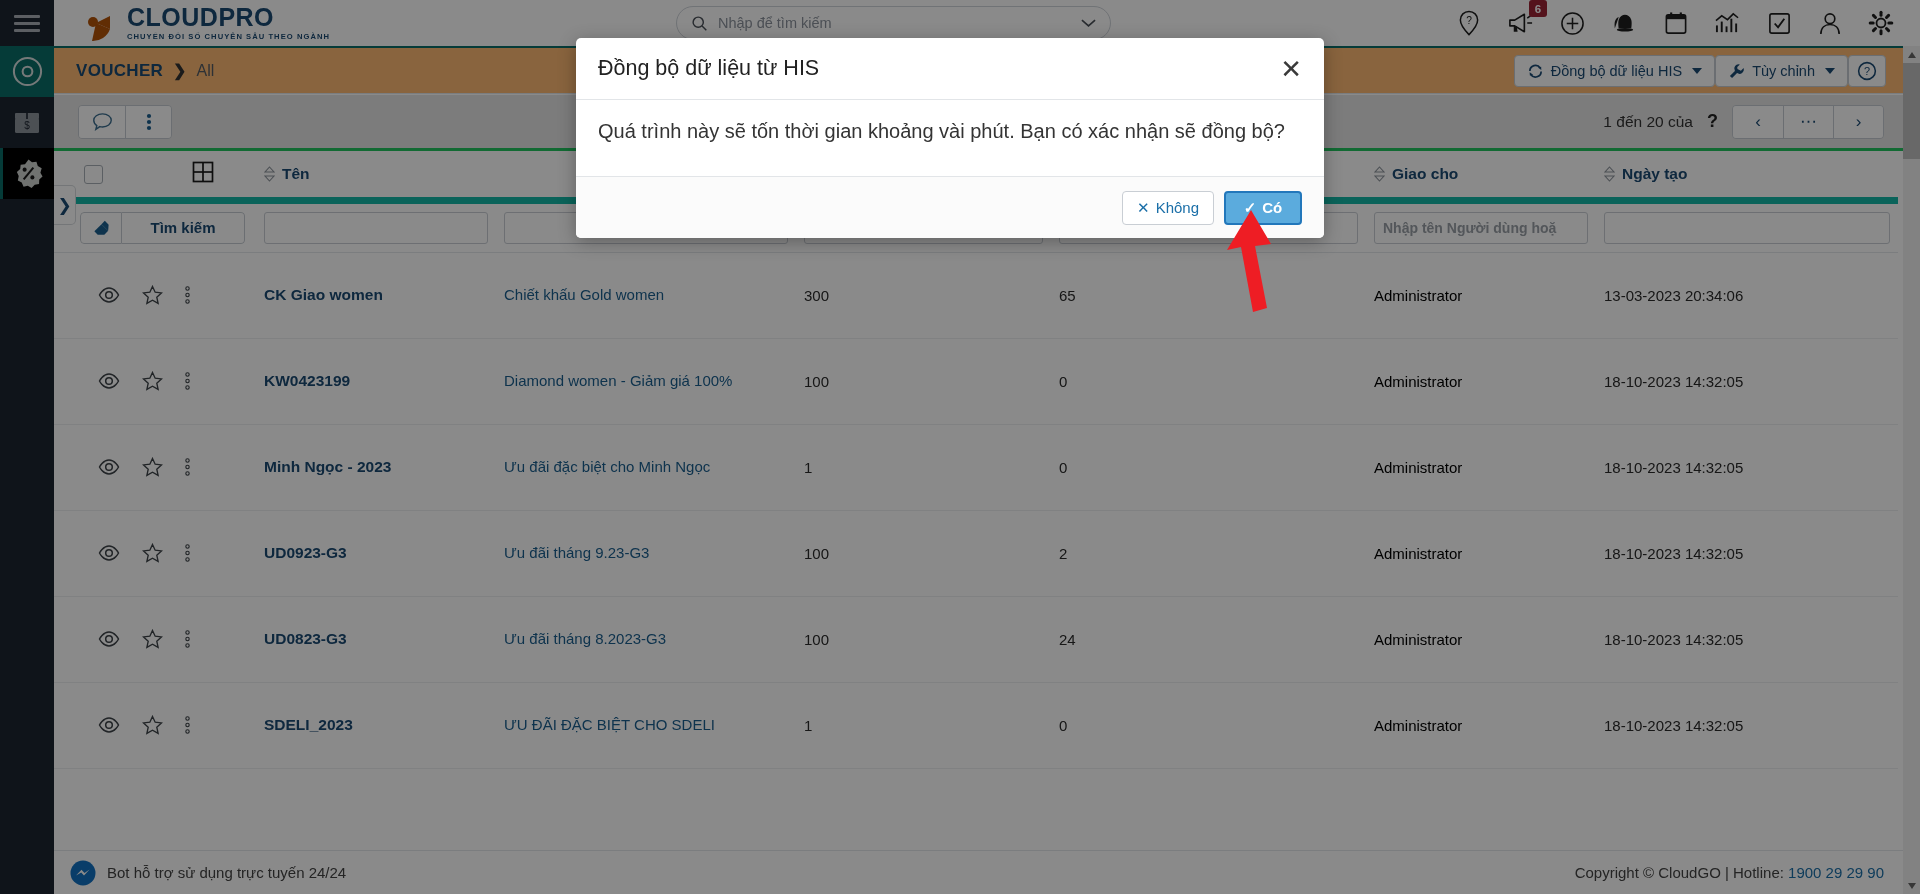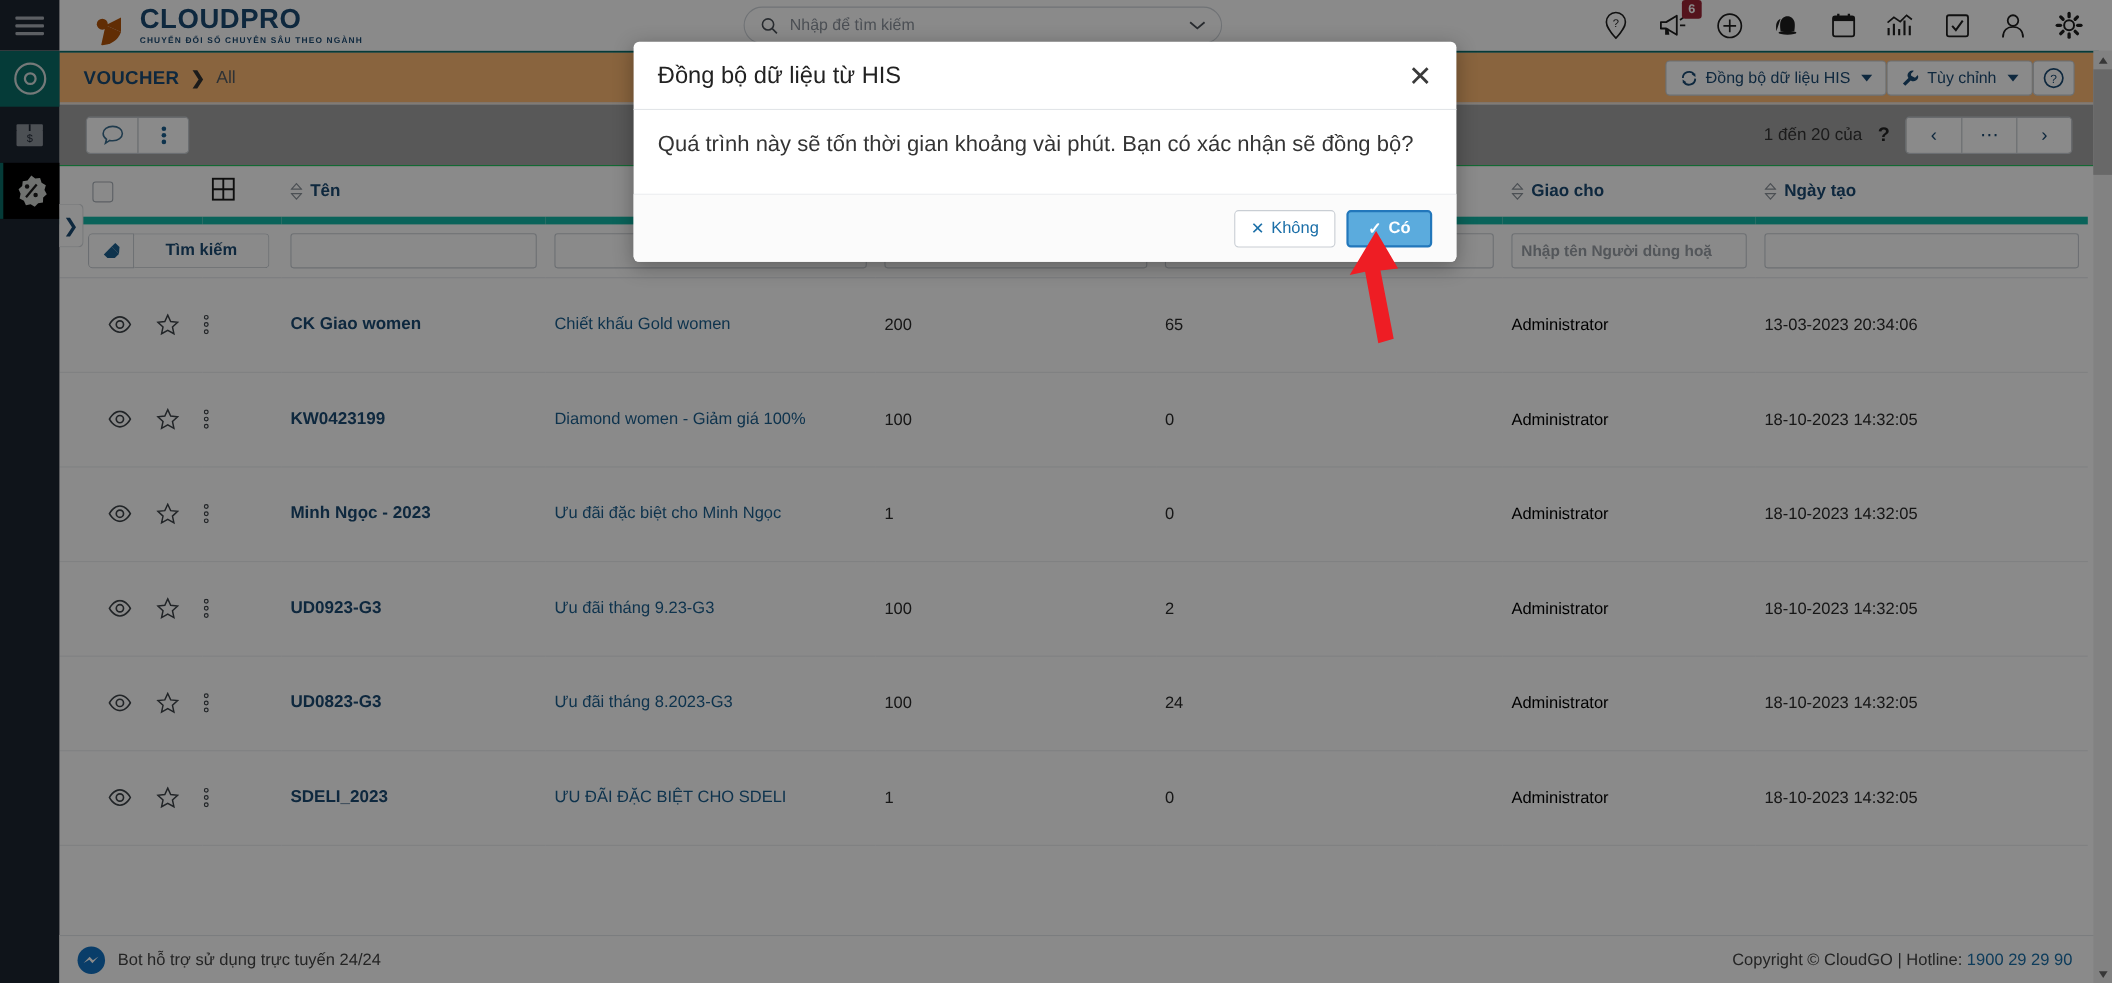--- a/index.html
+++ b/index.html
@@ -151,22 +151,22 @@
     border-right: 5px solid transparent;
     border-top: 6px solid #1b4a73;
   }
   .tbtn.icononly { padding: 0 8px; }
 
   
   .toolrow {
     position: absolute; left: 0; top: 49px;
     width: 1854px; height: 56px;
     display: flex; align-items: center;
-    background: #a3a3a3;
-    border-bottom: 1px solid #22c55e;
+    background: #e5e5e5;
+    border-bottom: 3px solid #22c55e;
   }
   .btngroup {
     margin-left: 24px;
     display: flex;
     border: 1px solid #c6ccd2; border-radius: 4px;
     overflow: hidden; height: 34px;
   }
   .btngroup > div {
     width: 46px; display: flex; align-items: center; justify-content: center;
     cursor: pointer; background: #fff;
@@ -665,21 +665,21 @@
                     </svg></span>
                   <span><svg width="5" height="18" viewBox="0 0 5 18">
                       <circle cx="2.5" cy="2.5" r="1.7" fill="none" stroke="#3d4348" stroke-width="1.1"></circle>
                       <circle cx="2.5" cy="9" r="1.7" fill="none" stroke="#3d4348" stroke-width="1.1"></circle>
                       <circle cx="2.5" cy="15.5" r="1.7" fill="none" stroke="#3d4348" stroke-width="1.1"></circle>
                     </svg></span>
                 </div>
               </td>
               <td><span class="cell-name">CK Giao women</span></td>
               <td><span class="cell-desc">Chiết khấu Gold women</span></td>
-              <td><span class="cell-num">200</span></td>
+              <td><span class="cell-num">300</span></td>
               <td colspan="2"><span class="cell-num">65</span></td>
               <td><span class="cell-assign">Administrator</span></td>
               <td><span class="cell-date">13-03-2023 20:34:06</span></td>
             </tr>
             <tr class="datarow">
               <td colspan="2">
                 <div class="rowacts">
                   <span><svg width="22" height="16" viewBox="0 0 22 16">
                       <path d="M11 1 C5 1 1.5 8 1.5 8 C1.5 8 5 15 11 15 C17 15 20.5 8 20.5 8 C20.5 8 17 1 11 1 Z" fill="none" stroke="#3d4348" stroke-width="1.5"></path>
                       <circle cx="11" cy="8" r="3.3" fill="none" stroke="#3d4348" stroke-width="1.5"></circle>

